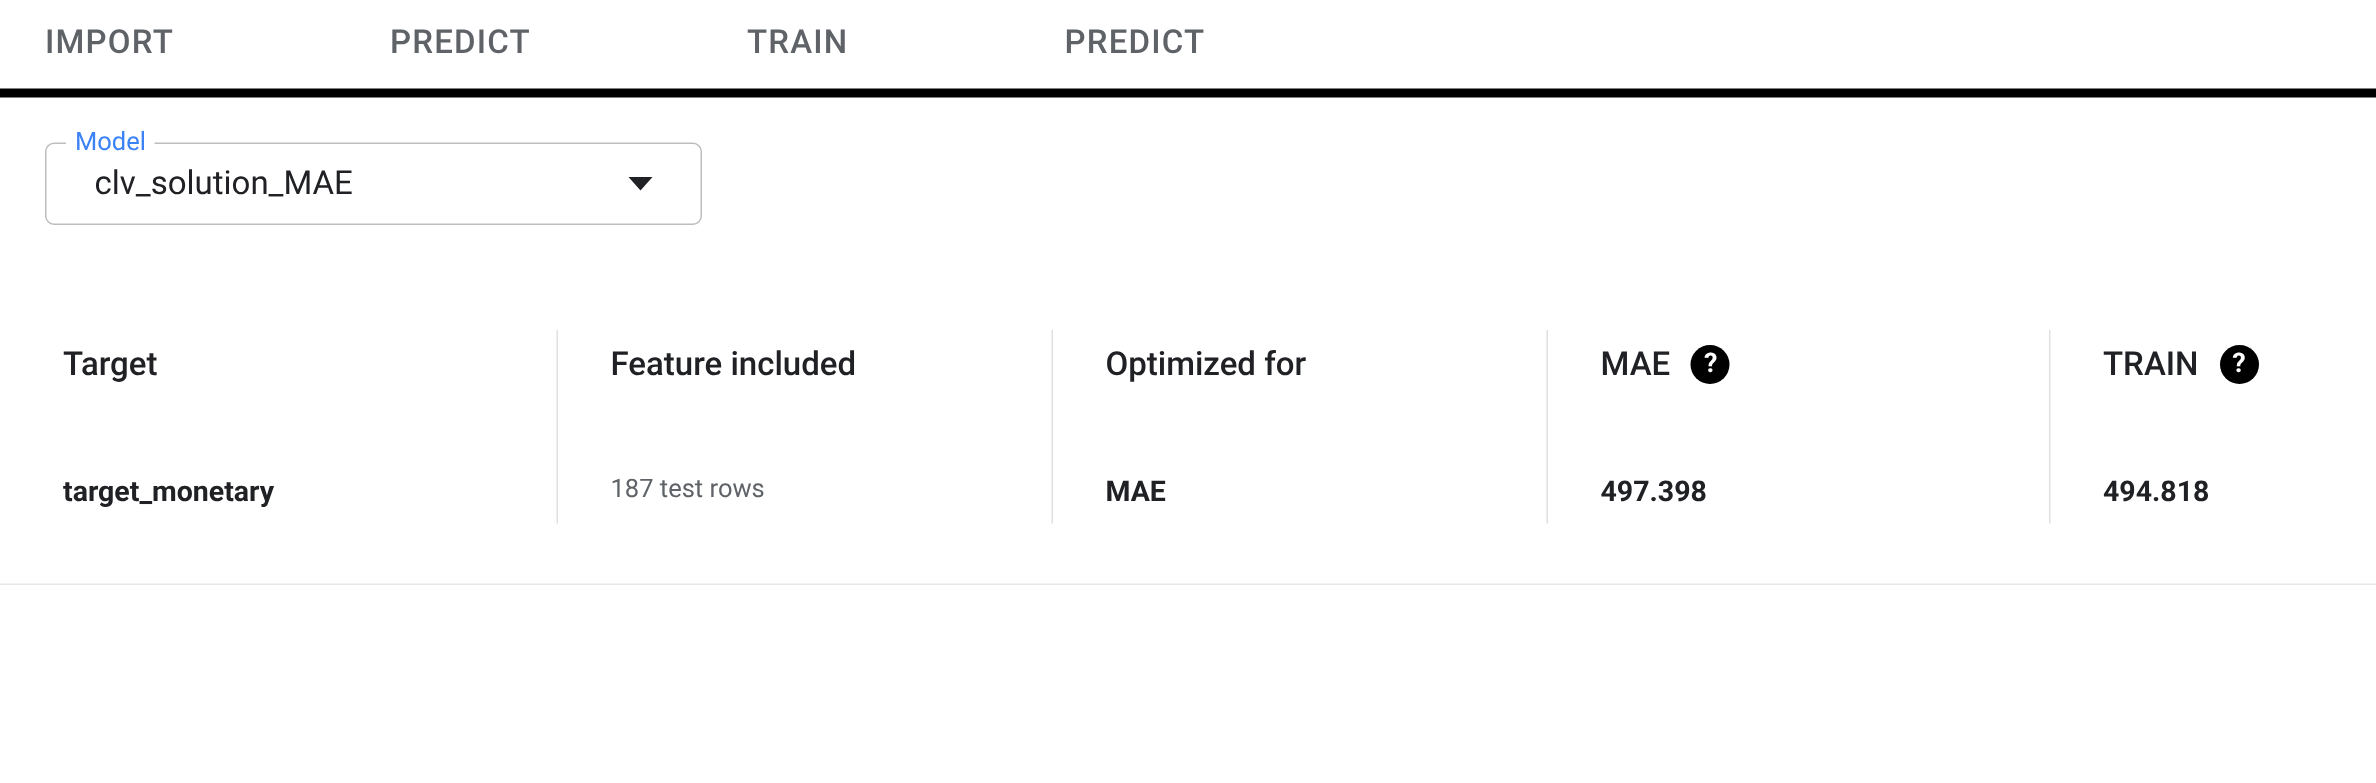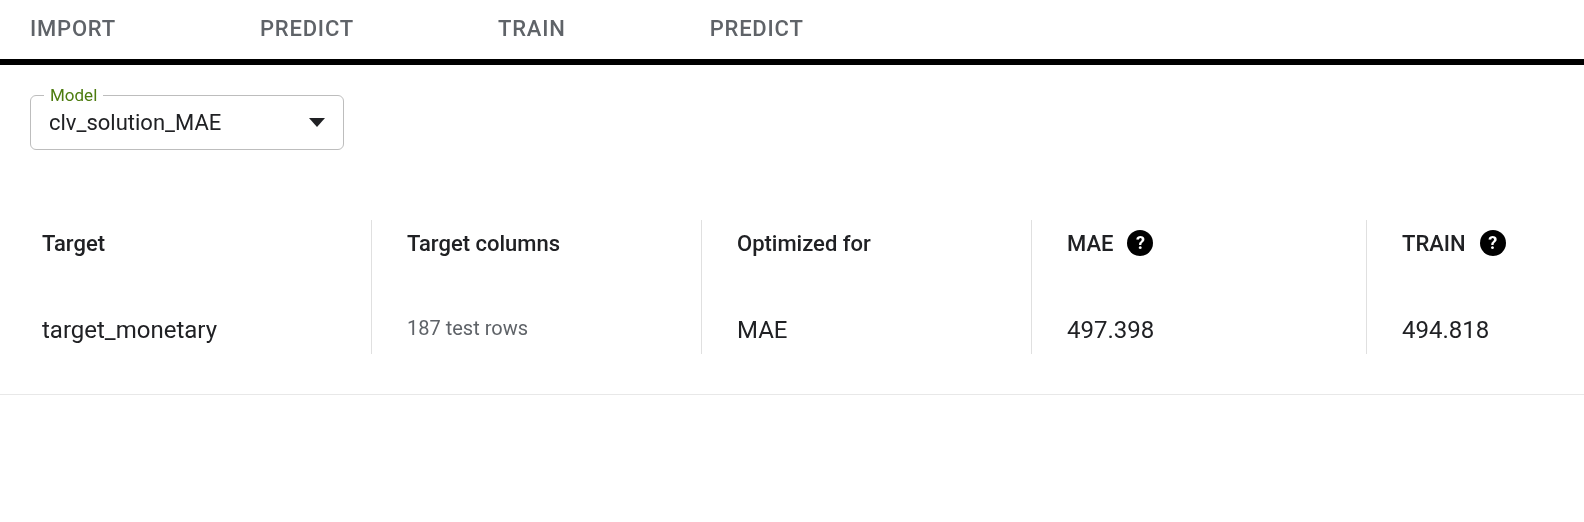--- a/index.html
+++ b/index.html
@@ -58,28 +58,28 @@
       position: relative;
       display: inline-block;
     }
     .model-label {
       position: absolute;
       top: -10px;
       left: 14px;
       background: #fff;
       padding: 0 6px;
       font-size: 17px;
-      color: #4d7c0f;
+      color: #3b82f6;
       font-weight: 400;
     }
     .model-select {
       border: 1px solid #bdbdbd;
       border-radius: 6px;
-      padding: 14px 18px;
-      width: 314px;
+      padding: 14px 32px;
+      width: 438px;
       display: flex;
       align-items: center;
       justify-content: space-between;
       cursor: pointer;
     }
     .model-value {
       font-size: 22px;
       color: #202124;
     }
     .dropdown-arrow {
@@ -121,30 +121,30 @@
       min-height: 58px;
       display: flex;
       align-items: flex-start;
     }
     .metric-label-single {
       min-height: 58px;
       display: flex;
       align-items: flex-start;
     }
     .metric-value {
-      font-size: 24px;
-      color: #202124;
-      font-weight: 400;
+      font-size: 19px;
+      color: #202124;
+      font-weight: 700;
     }
     .metric-value.link {
       color: #1a73e8;
       cursor: pointer;
     }
     .metric-sub {
-      font-size: 20px;
+      font-size: 17px;
       color: #5f6368;
       margin-top: 8px;
     }
     .help-icon {
       width: 26px;
       height: 26px;
       border-radius: 50%;
       background: #000;
       color: #fff;
       display: inline-flex;
@@ -183,21 +183,21 @@
     </div>
   </div>
 </div>
 
 <div class="metrics">
   <div class="metric-col col-target">
     <div class="metric-label metric-label-single">Target</div>
     <div class="metric-value">target_monetary</div>
   </div>
   <div class="metric-col col-features">
-    <div class="metric-label metric-label-multiline">Target columns</div>
+    <div class="metric-label metric-label-multiline">Feature included</div>
     <div class="metric-sub">187 test rows</div>
   </div>
   <div class="metric-col col-optimized">
     <div class="metric-label metric-label-single">Optimized for</div>
     <div class="metric-value">MAE</div>
   </div>
   <div class="metric-col col-mae">
     <div class="metric-label metric-label-single">
       <span>MAE</span>
       <span class="help-icon">?</span>

